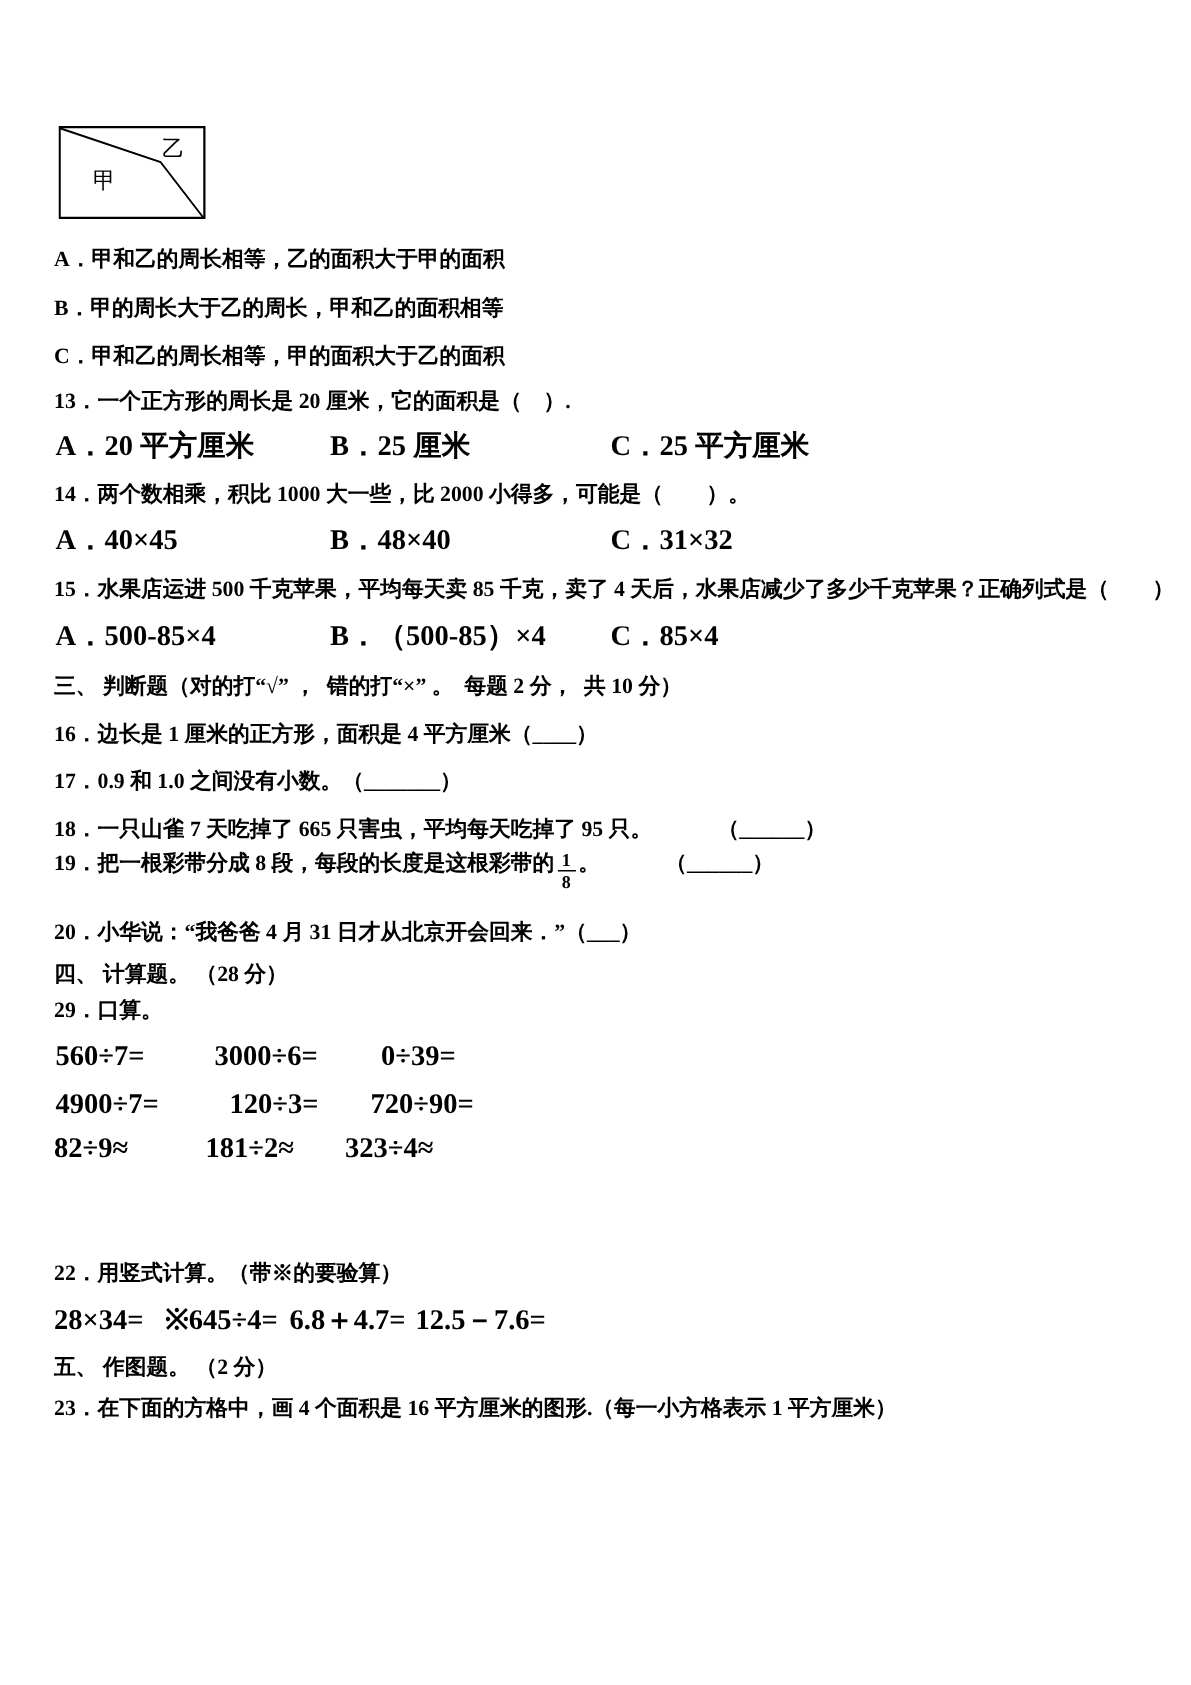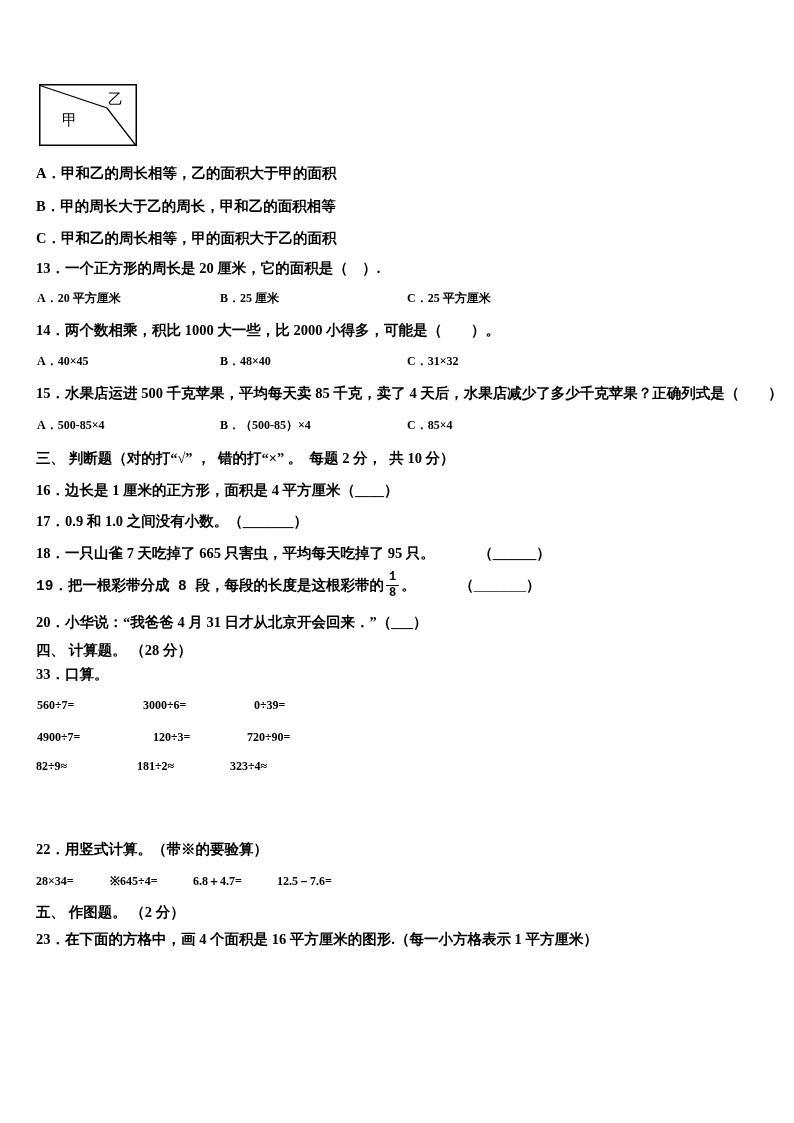--- a/index.html
+++ b/index.html
@@ -11,29 +11,29 @@
     font-family:"Liberation Serif","DejaVu Serif",serif;
     font-weight:bold;
     overflow:hidden;
   }
   .line{
     position:absolute;left:36px;
     font-size:14.5px;line-height:18px;
     white-space:pre;
   }
   .row{position:absolute;left:36px;width:740px;height:20px;}
-  .row .c{position:absolute;top:0;font-size:12px;line-height:18px;white-space:pre;}
+  .row .c{position:absolute;top:0;font-size:19px;line-height:18px;white-space:pre;}
   .fig{position:absolute;left:39px;top:84px;}
   .fig text{
     font-family:"Liberation Serif","DejaVu Serif",serif;
     font-weight:normal;font-size:15px;fill:#000;
   }
   .fracline{
-    position:absolute;left:36px;display:flex;align-items:center;
-    font-size:14.5px;white-space:pre;height:38px;font-family:Liberation Mono, monospace;
+    position:absolute;left:36px;display:flex;align-items:flex-start;
+    font-size:14.5px;white-space:pre;height:38px;
   }
   .frac{
     display:inline-flex;flex-direction:column;align-items:center;
     font-size:12px;line-height:1.2;margin:0 2px;
   }
   .frac .num{border-bottom:1px solid #000;padding:0 3px;}
   .frac .den{padding:0 3px;}
 </style>
 </head>
 <body>
@@ -78,21 +78,21 @@
   <div class="line" style="top:512px">17．0.9 和 1.0 之间没有小数。（_______）</div>
   <div class="line" style="top:544px">18．一只山雀 7 天吃掉了 665 只害虫，平均每天吃掉了 95 只。　　　（______）</div>
 
   <div class="fracline" style="top:566px">
     <span>19．把一根彩带分成 8 段，每段的长度是这根彩带的</span><span class="frac"><span class="num">1</span><span class="den">8</span></span><span>。　　　（______）</span>
   </div>
 
   <div class="line" style="top:613px">20．小华说：“我爸爸 4 月 31 日才从北京开会回来．”（___）</div>
 
   <div class="line" style="top:641px">四、 计算题。 （28 分）</div>
-  <div class="line" style="top:665px">33．口算。</div>
+  <div class="line" style="top:665px">29．口算。</div>
 
   <div class="row" style="top:696px">
     <span class="c" style="left:1px">560÷7=</span>
     <span class="c" style="left:107px">3000÷6=</span>
     <span class="c" style="left:218px">0÷39=</span>
   </div>
   <div class="row" style="top:728px">
     <span class="c" style="left:1px">4900÷7=</span>
     <span class="c" style="left:117px">120÷3=</span>
     <span class="c" style="left:211px">720÷90=</span>

